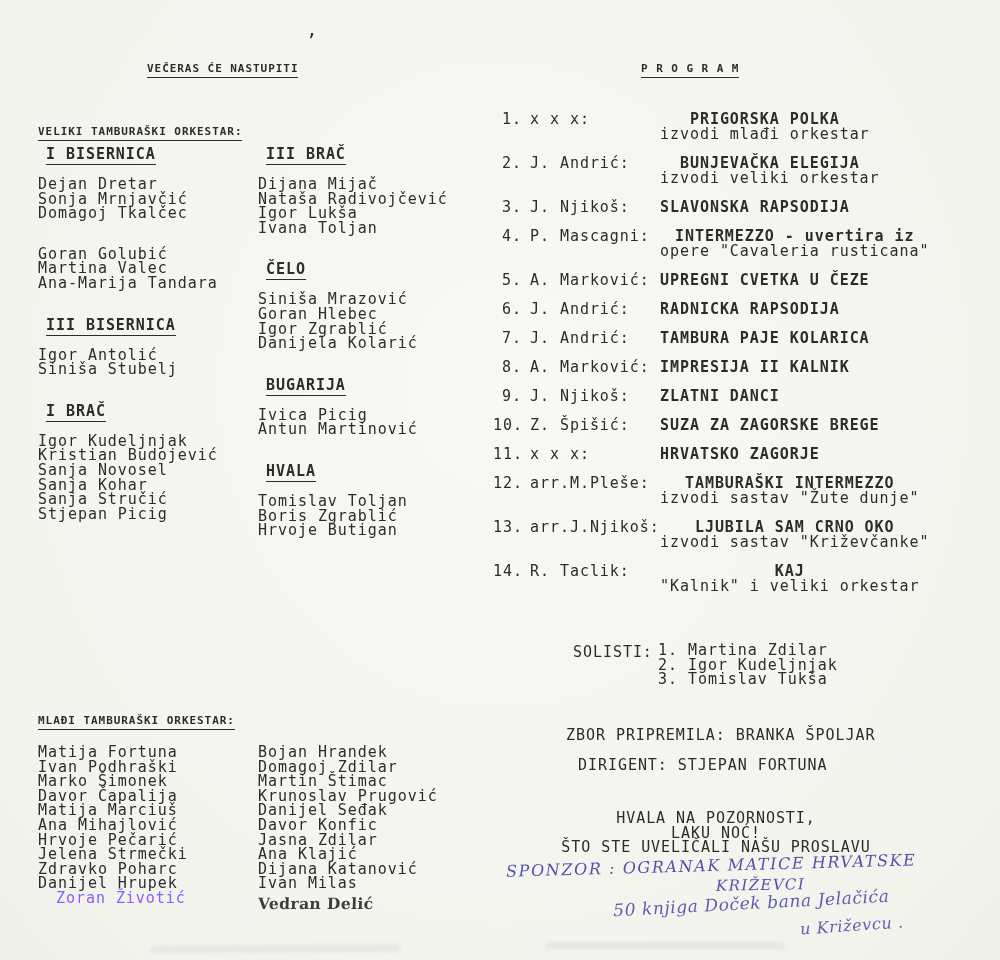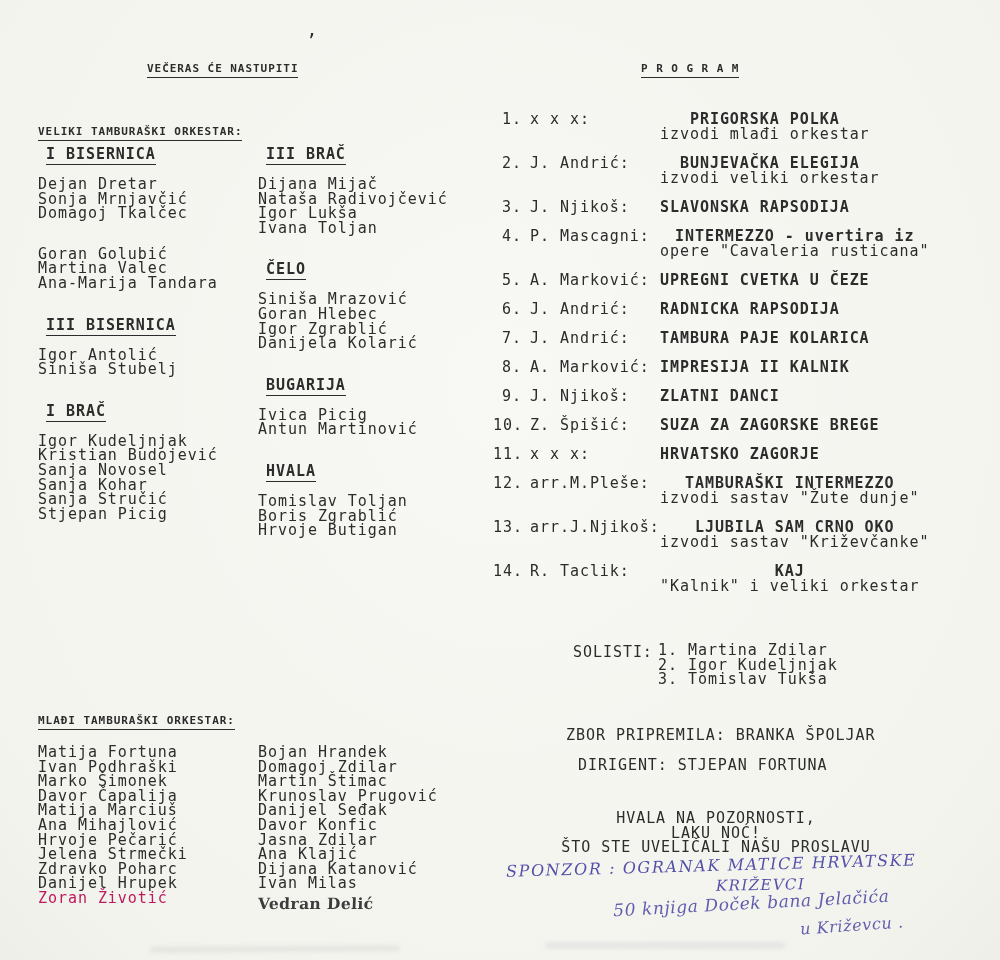--- a/index.html
+++ b/index.html
@@ -11,21 +11,21 @@
     font-size:15px;letter-spacing:.95px;
   }
   .abs{position:absolute;}
   .tw{white-space:nowrap;}
   .underlined{display:inline-block;border-bottom:1.6px solid var(--ink,#2c2c2c);padding-bottom:2px;}
   .page-title{font-weight:bold;font-size:11px;}
   .sec-title{font-weight:bold;line-height:17px;margin-bottom:12px;}
   .sec-title span{display:inline-block;border-bottom:1.6px solid var(--ink,#2c2c2c);padding-bottom:1px;margin-left:8px;}
   .section{margin-bottom:26px;}
   .names div, .tw-line{line-height:14.6px;white-space:nowrap;}
-  .faded-last > div:last-child{color:#be185d;}
+  .faded-last > div:last-child{color:#8b5cf6;margin-left:18px;}
 
   
   .prog-item{display:flex;align-items:flex-start;margin-bottom:14px;line-height:15px;}
   .prog-num{width:29px;text-align:right;flex:none;}
   .prog-comp{width:130px;margin-left:8px;flex:none;white-space:nowrap;}
   .prog-right{flex:none;}
   .prog-title{font-weight:bold;white-space:nowrap;line-height:15px;text-align:center;}
   .prog-sub{white-space:nowrap;line-height:15px;}
 
   .center-block{text-align:center;line-height:14.3px;}

